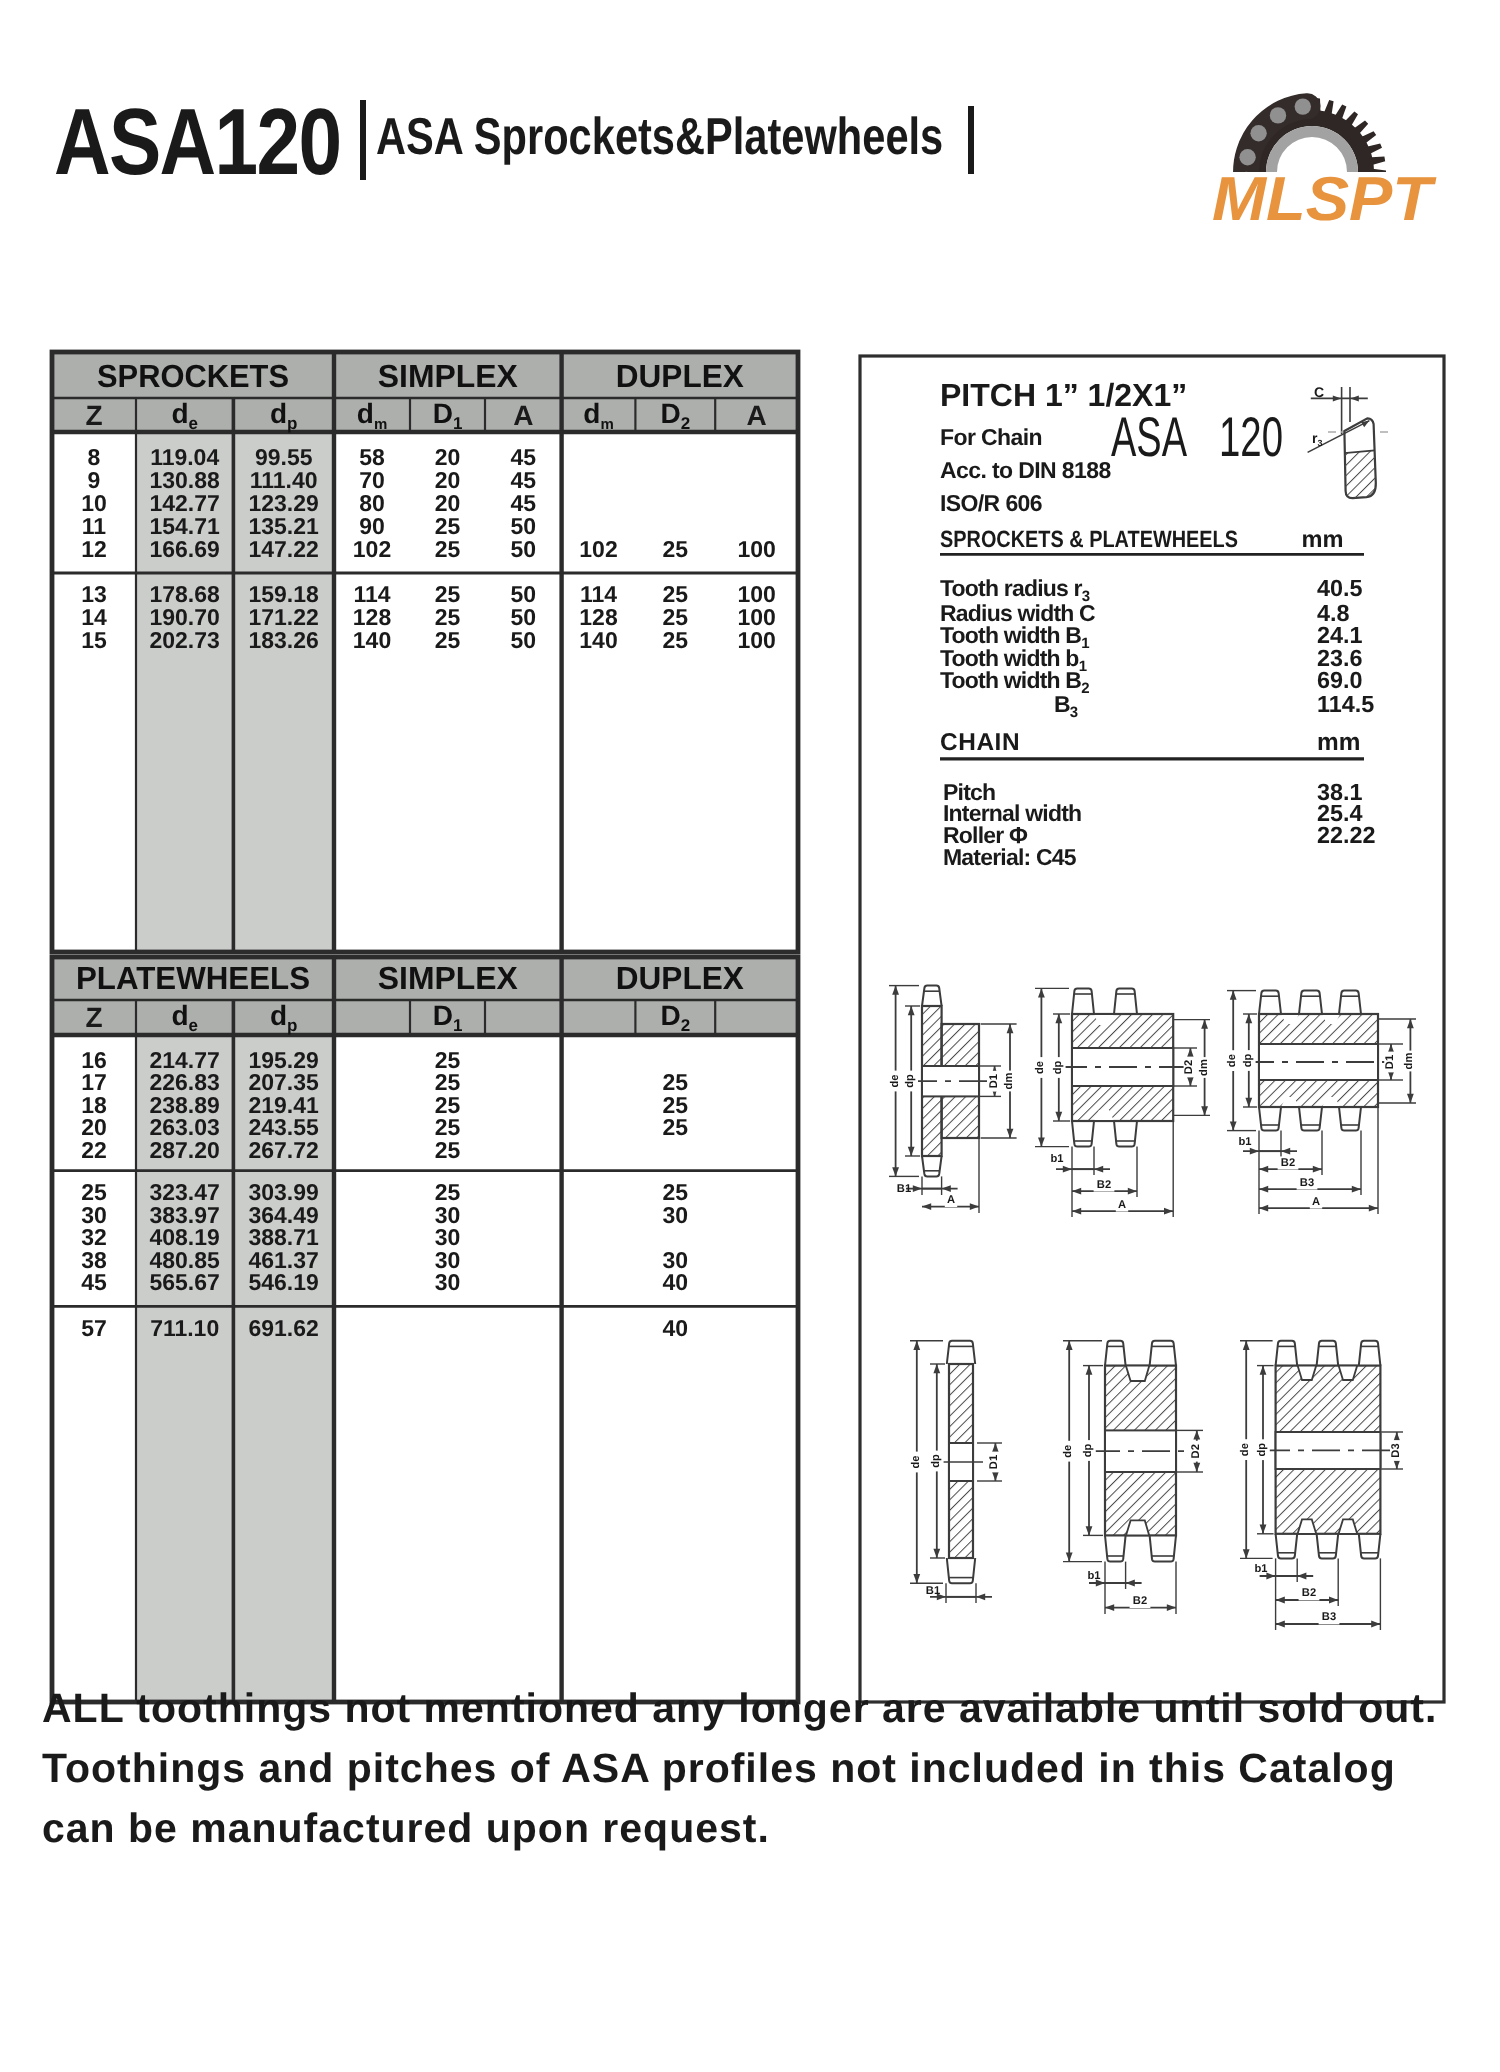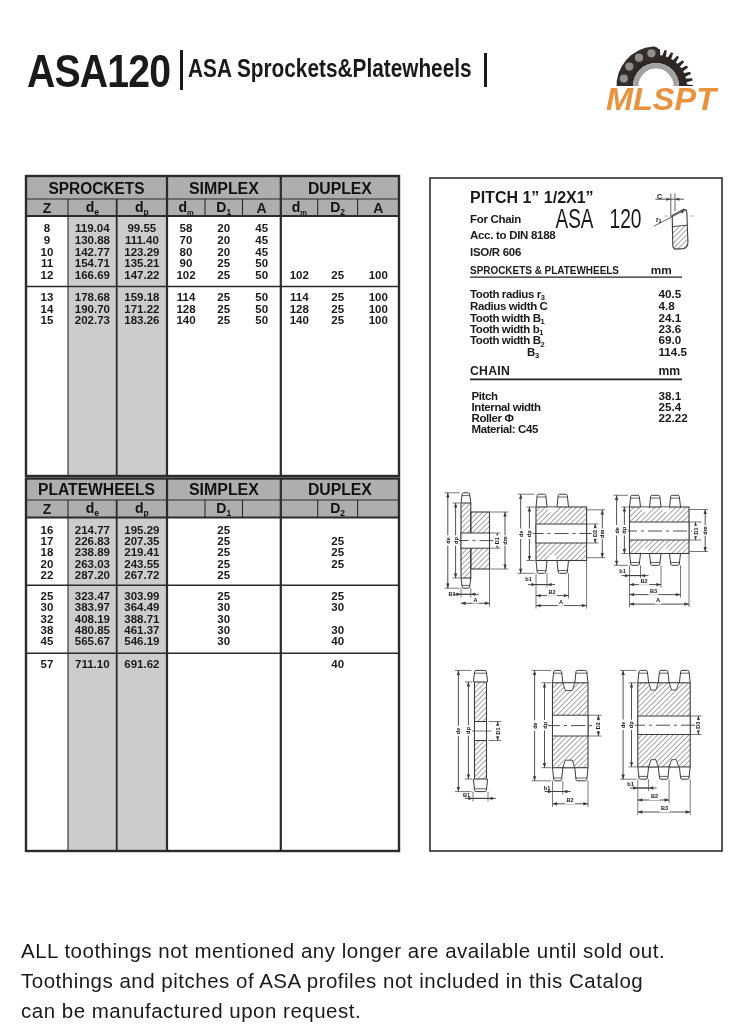--- a/index.html
+++ b/index.html
@@ -632,13 +632,13 @@
 <text x="654.5" y="798.2" font-size="5.6" font-weight="bold" text-anchor="middle" fill="#1a1a1a">B2</text>
 <line x1="690.2" y1="779.2" x2="690.2" y2="815.0" stroke="#3c3c3c" stroke-width="0.7"></line>
 <line x1="637.8" y1="812.0" x2="690.2" y2="812.0" stroke="#3c3c3c" stroke-width="0.9"></line>
 <polygon points="637.8,812.0 642.4,810.3 642.4,813.7" fill="#3c3c3c"></polygon>
 <polygon points="690.2,812.0 685.6,810.3 685.6,813.7" fill="#3c3c3c"></polygon>
 <rect x="659.3" y="805.6" width="10.399999999999999" height="6.6" fill="#ffffff"></rect>
 <text x="664.5" y="810.2" font-size="5.6" font-weight="bold" text-anchor="middle" fill="#1a1a1a">B3</text>
 </g>
 </svg>
 
-<div class="abs" style="left:21px;top:936px;font-size:20.5px;font-weight:normal;line-height:30px;letter-spacing:0.5px;white-space:nowrap">ALL toothings not mentioned any longer are available until sold out.<br>Toothings and pitches of ASA profiles not included in this Catalog<br>can be manufactured upon request.</div>
+<div class="abs" style="left:21px;top:840px;font-size:20.5px;font-weight:bold;line-height:30px;letter-spacing:0.5px;white-space:nowrap">ALL toothings not mentioned any longer are available until sold out.<br>Toothings and pitches of ASA profiles not included in this Catalog<br>can be manufactured upon request.</div>
 
 </body></html>

